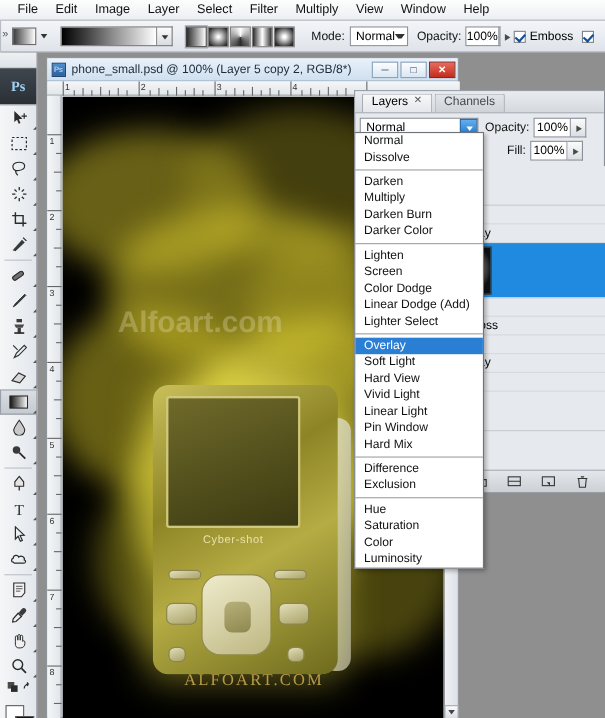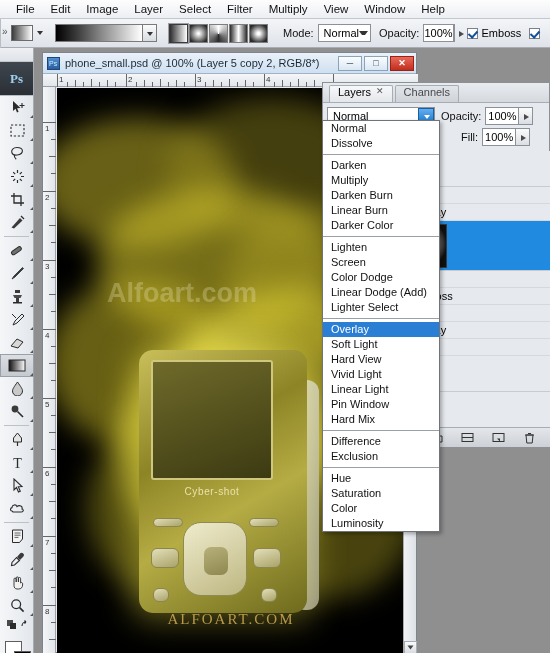--- a/index.html
+++ b/index.html
@@ -758,21 +758,20 @@
     </div>
   </div>
 
   <div id="blend-dd">
     <div class="bd-item">Normal</div>
     <div class="bd-item">Dissolve</div>
     <div class="bd-sep"></div>
     <div class="bd-item">Darken</div>
     <div class="bd-item">Multiply</div>
     <div class="bd-item">Darken Burn</div>
-    <div class="bd-item">Linear Burn</div>
     <div class="bd-item">Darker Color</div>
     <div class="bd-sep"></div>
     <div class="bd-item">Lighten</div>
     <div class="bd-item">Screen</div>
     <div class="bd-item">Color Dodge</div>
     <div class="bd-item">Linear Dodge (Add)</div>
     <div class="bd-item">Lighter Select</div>
     <div class="bd-sep"></div>
     <div class="bd-item sel">Overlay</div>
     <div class="bd-item">Soft Light</div>

